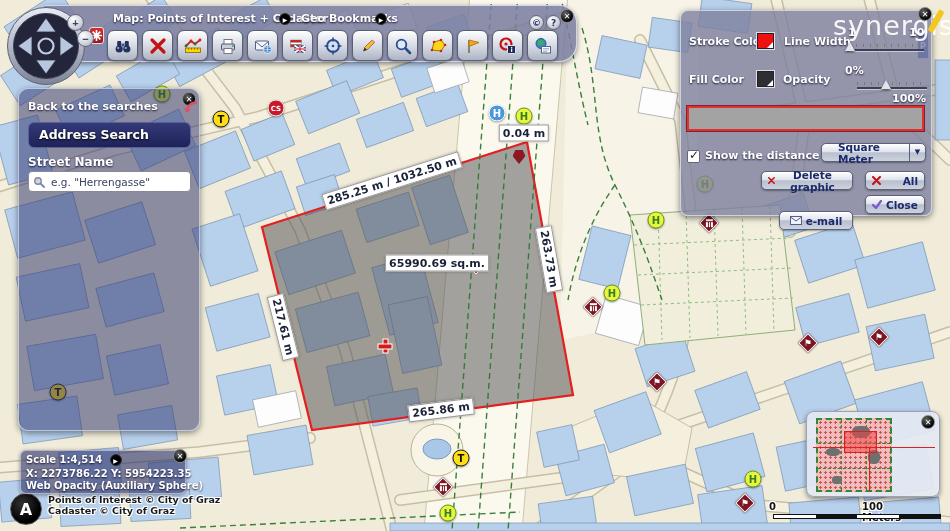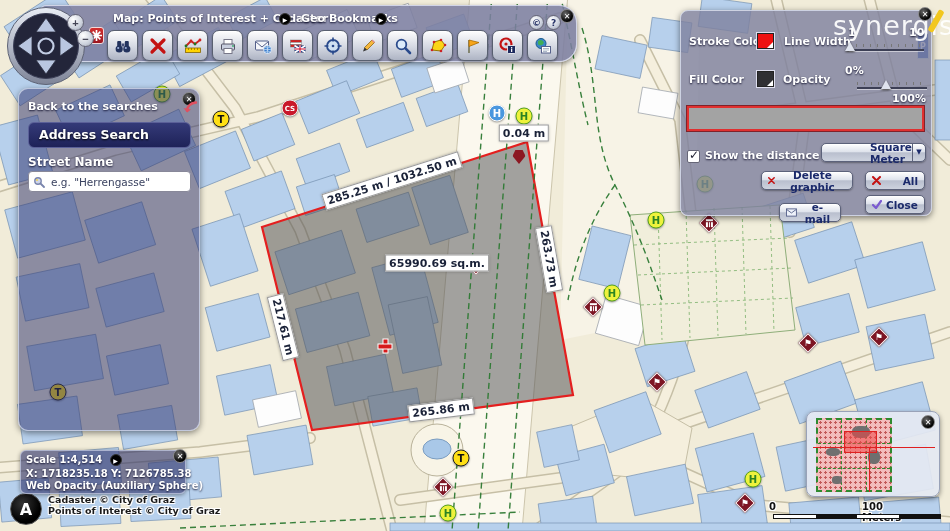--- a/index.html
+++ b/index.html
@@ -112,21 +112,21 @@
      border-bottom:9px solid #dfe3ee;filter:drop-shadow(0 1px 1px #333);}
   .glass{background:linear-gradient(#ffffff,#dfe3ec 45%,#b9bfce 52%,#cdd2de);
      border:1px solid #5c627a;border-radius:5px;box-shadow:0 1px 2px rgba(0,0,0,.35),inset 0 1px 0 #fff;
      color:#1b2a6b;font-weight:bold;font-size:10.5px;font-family:"DejaVu Sans",sans-serif;cursor:pointer;}
   #preview-box{position:absolute;left:6px;top:95px;width:237px;height:25px;background:#a3a3a3;
      border:2px solid #e03030;box-shadow:0 0 0 1px #80222a;}
   #chk-wrap{position:absolute;left:6px;top:139px;width:13px;height:13px;background:#fff;
      border:1px solid #667;border-radius:2px;cursor:pointer;}
   #chk-wrap::before{content:"✓";position:absolute;left:1px;top:-3px;font-size:12px;font-weight:bold;color:#223;}
   #unit-select{position:absolute;left:140px;top:132px;width:105px;height:19px;display:flex;align-items:center;}
-  #unit-select .txt{flex:1;padding-left:8px;margin-left:40px;}
+  #unit-select .txt{flex:1;padding-left:16px;}
   #unit-select .ar{width:16px;height:100%;border-left:1px solid #5c627a;text-align:center;}
   #unit-select .ar::before{content:"▼";font-size:7px;color:#1b2a6b;line-height:17px;}
   .dbtn{position:absolute;height:19px;display:flex;align-items:center;justify-content:center;gap:4px;}
 
   
   #watermark{position:absolute;left:833px;top:10px;z-index:11;color:rgba(255,255,255,.92);
      font-size:27px;letter-spacing:1px;pointer-events:none;}
   #logo-slash{position:absolute;left:933px;top:9px;width:6px;height:24px;background:#f2c71e;
      border-radius:2px;transform:rotate(30deg);z-index:11;pointer-events:none;}
   #draw-close{left:918px;top:7px;z-index:12;}
@@ -325,21 +325,21 @@
       <path d="M560,-6 C572,45 578,85 588,125"></path>
       <path d="M615,185 C590,220 575,260 568,300"></path>
       <path d="M180,528 L520,512"></path>
     </g>
   </svg>
 
   <div id="poi-layer">
       <div class="poi tram" style="left: 221px; top: 119px;">T</div>
       <div class="poi tram" style="left: 58px; top: 392px;">T</div>
       <div class="poi tram" style="left: 461px; top: 458px;">T</div>
-      <div class="poi carshare" style="left: 290px; top: 108px;">CS</div>
+      <div class="poi carshare" style="left: 276px; top: 108px;">CS</div>
       <div class="poi hospital" style="left: 497px; top: 113px;">H</div>
       <div class="poi busstop" style="left: 524px; top: 116px;">H</div>
       <div class="poi busstop" style="left: 162px; top: 94px;">H</div>
       <div class="poi busstop" style="left: 656px; top: 220px;">H</div>
       <div class="poi busstop" style="left: 612px; top: 293px;">H</div>
       <div class="poi busstop" style="left: 705px; top: 184px;">H</div>
       <div class="poi busstop" style="left: 753px; top: 479px;">H</div>
       <div class="poi busstop" style="left: 448px; top: 513px;">H</div>
       <div class="poi museum" style="left: 709px; top: 223px;">
         <span class="inr">
@@ -602,21 +602,21 @@
           <path d="M1 1 L8 8 M8 1 L1 8" stroke="#c41212" stroke-width="2" stroke-linecap="round"></path>
         </svg>
       <span>Delete graphic</span>
     </button>
     <button class="dbtn glass" style="left:184px;top:160px;width:60px;justify-content:space-between;">
       <svg width="9" height="9" viewBox="0 0 9 9">
           <path d="M1 1 L8 8 M8 1 L1 8" stroke="#c41212" stroke-width="2" stroke-linecap="round"></path>
         </svg>
       <span>All</span>
     </button>
-    <button class="dbtn glass" style="left:98px;top:192px;width:62px;">
+    <button class="dbtn glass" style="left:98px;top:200px;width:74px;">
       <svg width="12" height="9" viewBox="0 0 12 9">
           <rect x="0.5" y="0.5" width="11" height="8" fill="#eef2fa" stroke="#55608a"></rect>
           <path d="M0.5 1 L6 5 L11.5 1" stroke="#55608a" fill="none"></path>
         </svg>
       <span>e-mail</span>
     </button>
     <button class="dbtn glass" style="left:184px;top:184px;width:60px;">
       <svg width="10" height="9" viewBox="0 0 10 9">
           <path d="M1 5 L4 8 L9 1" stroke="#7a5ad0" stroke-width="2.2" fill="none" stroke-linecap="round"></path>
         </svg>
@@ -626,28 +626,28 @@
   <div id="watermark">synergis</div>
   <div id="logo-slash"></div>
   <span class="xbtn" id="draw-close"></span>
 
   <div id="status-panel">
     <span class="xbtn" style="right:-2px;left:auto;top:-2px;"></span>
     <div class="row wlabel" style="top:3px;">
       <span>Scale 1:4,514</span>
       <span class="pbtn" style="margin-left:4px;"></span>
     </div>
-    <div class="row wlabel" style="top:17px;">X: 1718235.18 Y: 7126785.38</div>
+    <div class="row wlabel" style="top:17px;">X: 2273786.22 Y: 5954223.35</div>
     <div class="row wlabel" style="top:29px;">Web Opacity (Auxiliary Sphere)</div>
   </div>
 
   <div id="north-logo">A</div>
   <div id="attrib">
+    <div>Points of Interest © City of Graz</div>
     <div>Cadaster © City of Graz</div>
-    <div>Points of Interest © City of Graz</div>
   </div>
 
   <div id="scalebar">
     <span class="zero">0</span>
     <span class="hundred">100 Meters</span>
     <div id="sb-bar">
         <i></i>
         <i></i>
         <i></i>
         <i></i>

